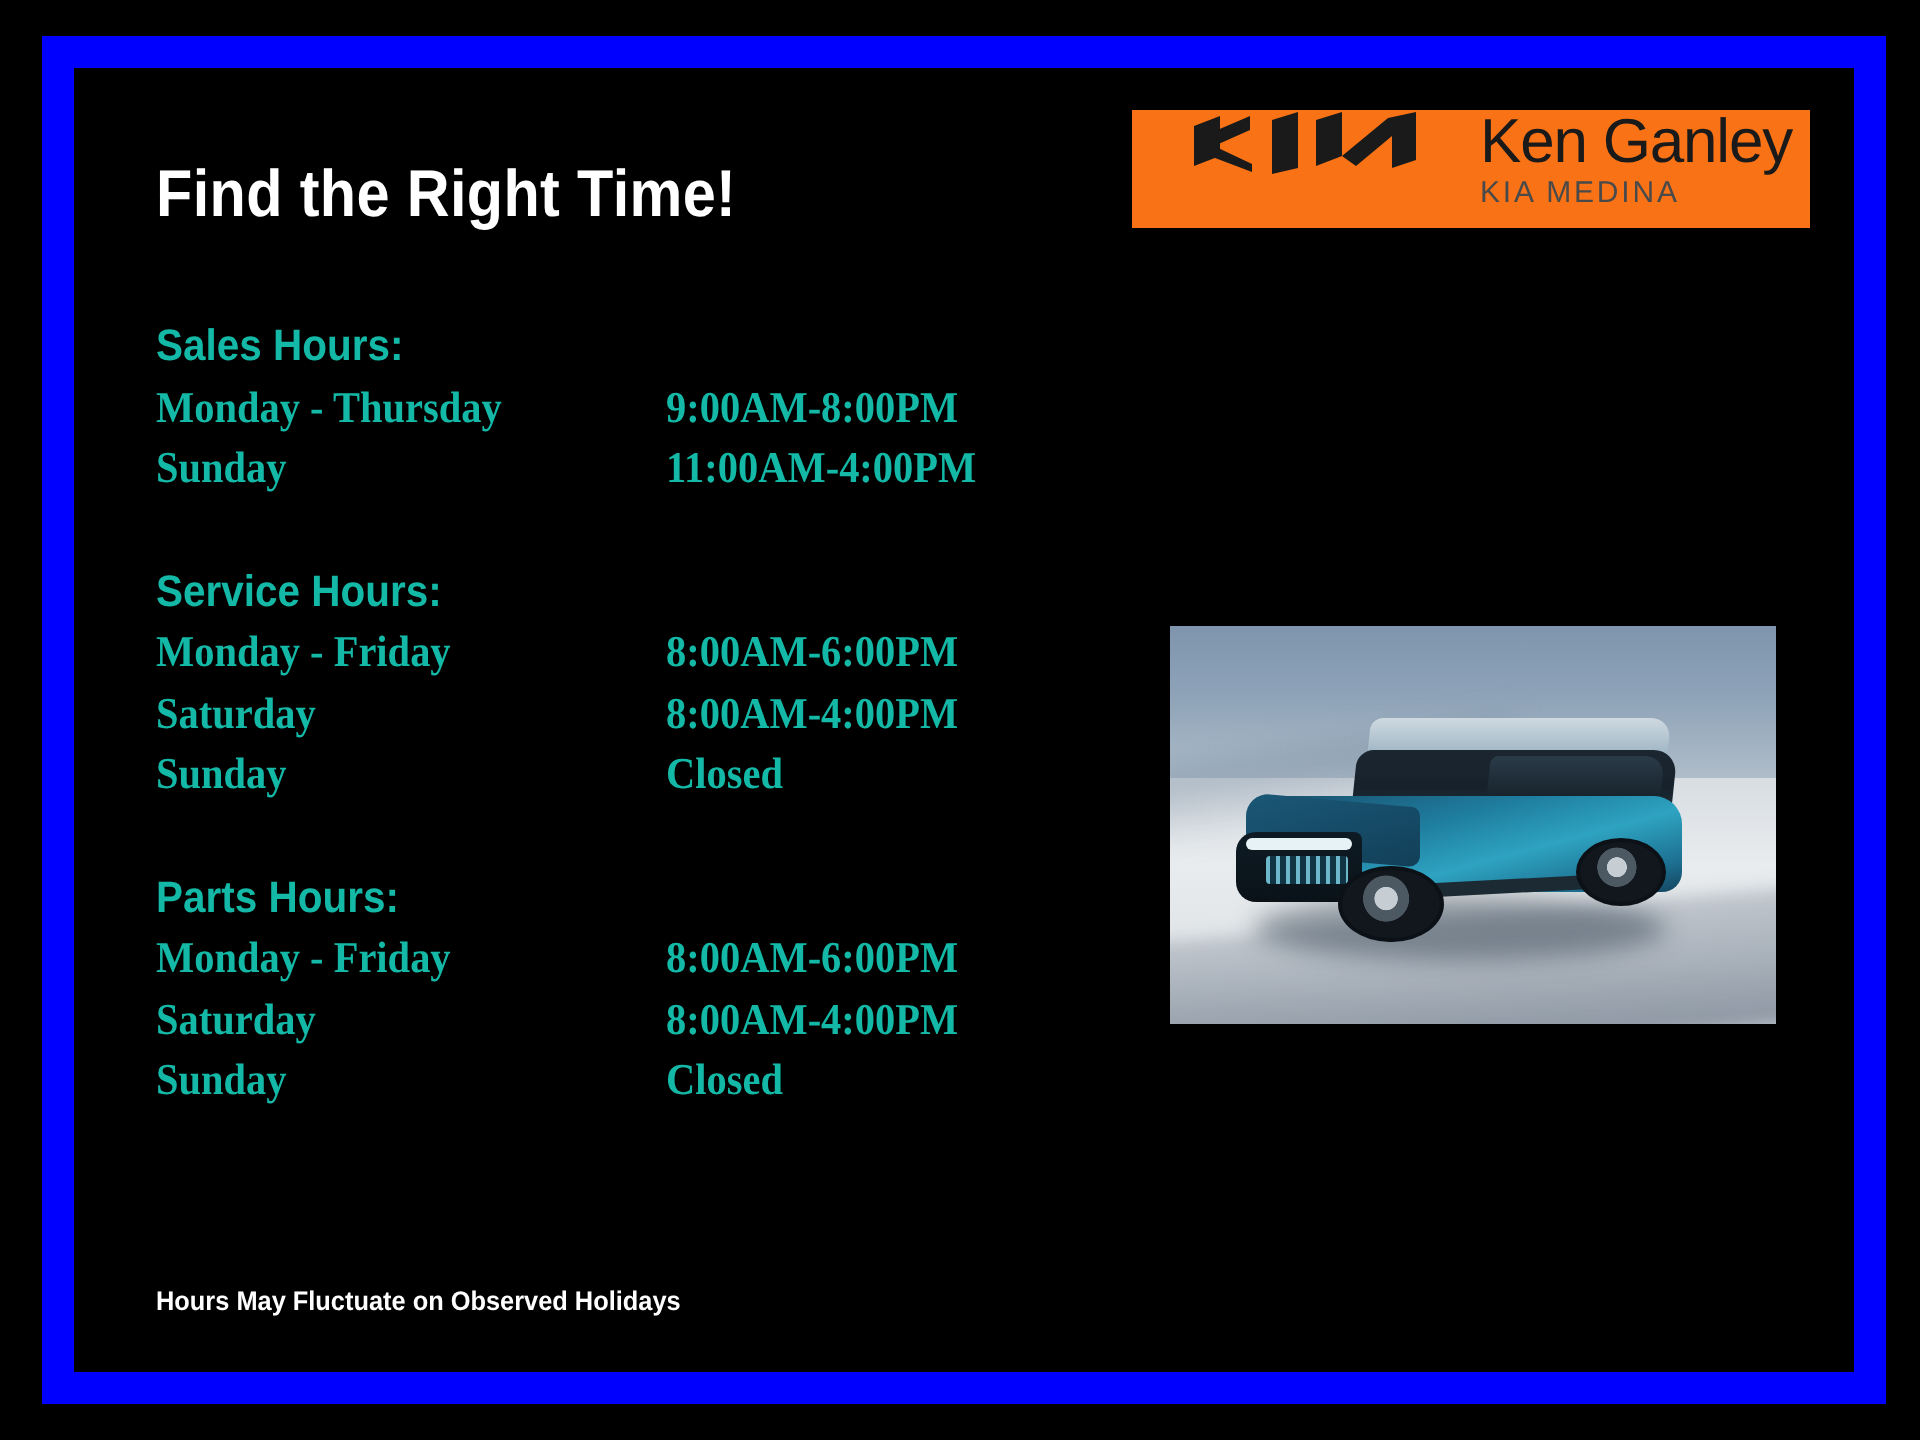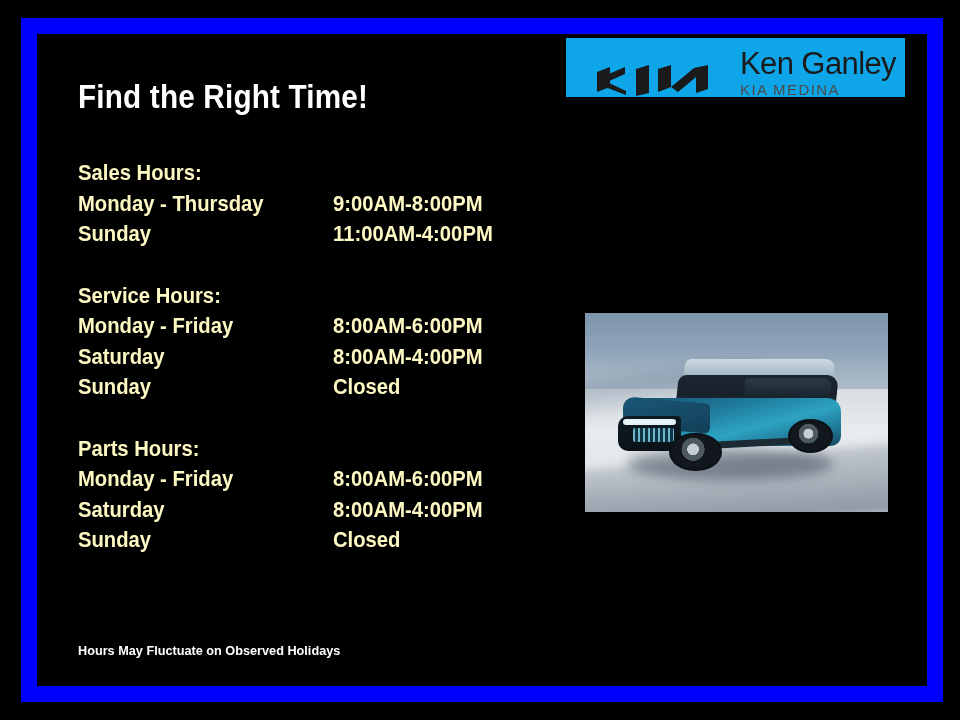--- a/index.html
+++ b/index.html
@@ -27,35 +27,36 @@
     font-weight:bold;
     font-stretch:condensed;
     transform:scaleX(.9);transform-origin:left center;
     letter-spacing:.2px;
     white-space:nowrap;
   }
 
   
   .hours{
     position:absolute;left:78px;top:158px;width:460px;
-    color:#fef9c3;
+    color:#14b8a6;
   }
   .block{margin:0 0 31px 0;}
   .block:last-child{margin-bottom:0;}
   .block-head{
     font-size:22px;line-height:30.5px;font-weight:bold;
     font-stretch:condensed;
     transform:scaleX(.92);transform-origin:left center;
     white-space:nowrap;
   }
   .row{
     display:flex;
     font-size:22px;line-height:30.5px;font-weight:bold;
     font-stretch:condensed;
     white-space:nowrap;
+    font-family:Liberation Serif, serif;
   }
   .row .day{
     width:255px;flex:0 0 255px;
     transform:scaleX(.92);transform-origin:left center;
   }
   .row .time{
     transform:scaleX(.92);transform-origin:left center;
   }
 
   
@@ -63,23 +64,23 @@
     position:absolute;left:78px;top:642px;
     color:#fff;
     font-size:13.5px;line-height:18px;font-weight:bold;
     font-stretch:condensed;
     transform:scaleX(.94);transform-origin:left center;
     white-space:nowrap;
   }
 
   
   .logo-box{
-    position:absolute;left:566px;top:38px;width:339px;height:59px;
-    background:#0ea5e9;
-    display:flex;align-items:flex-end;
+    position:absolute;left:566px;top:55px;width:339px;height:59px;
+    background:#f97316;
+    display:flex;align-items:flex-start;
   }
   .kia-mark{
     margin-left:24px;
     width:122px;height:33px;
     flex:0 0 122px;
     display:block;
   }
   .kia-mark svg{display:block;width:122px;height:33px;}
   .ganley{
     margin-left:28px;

